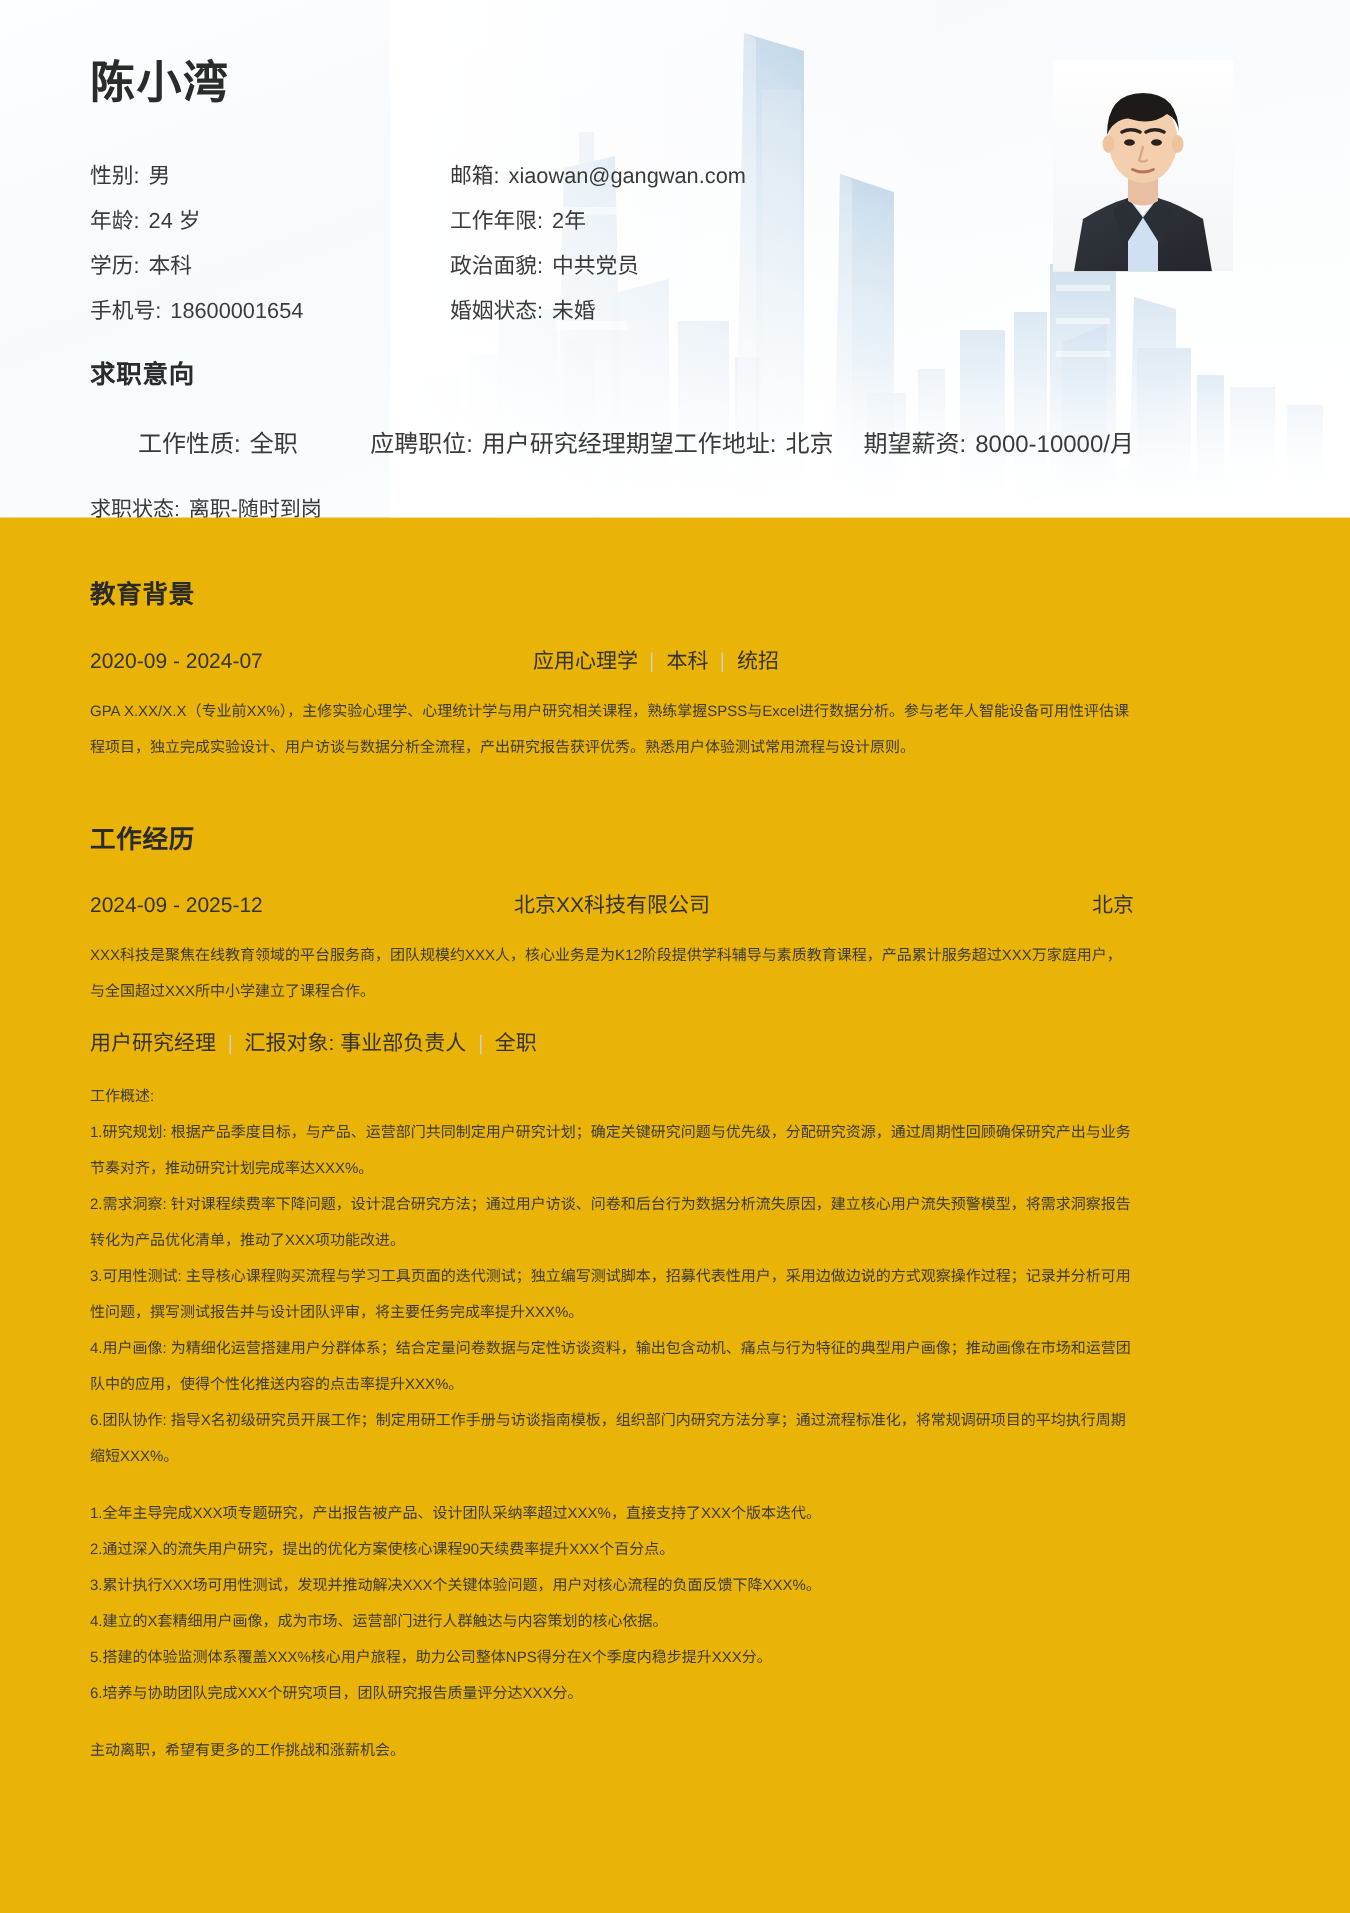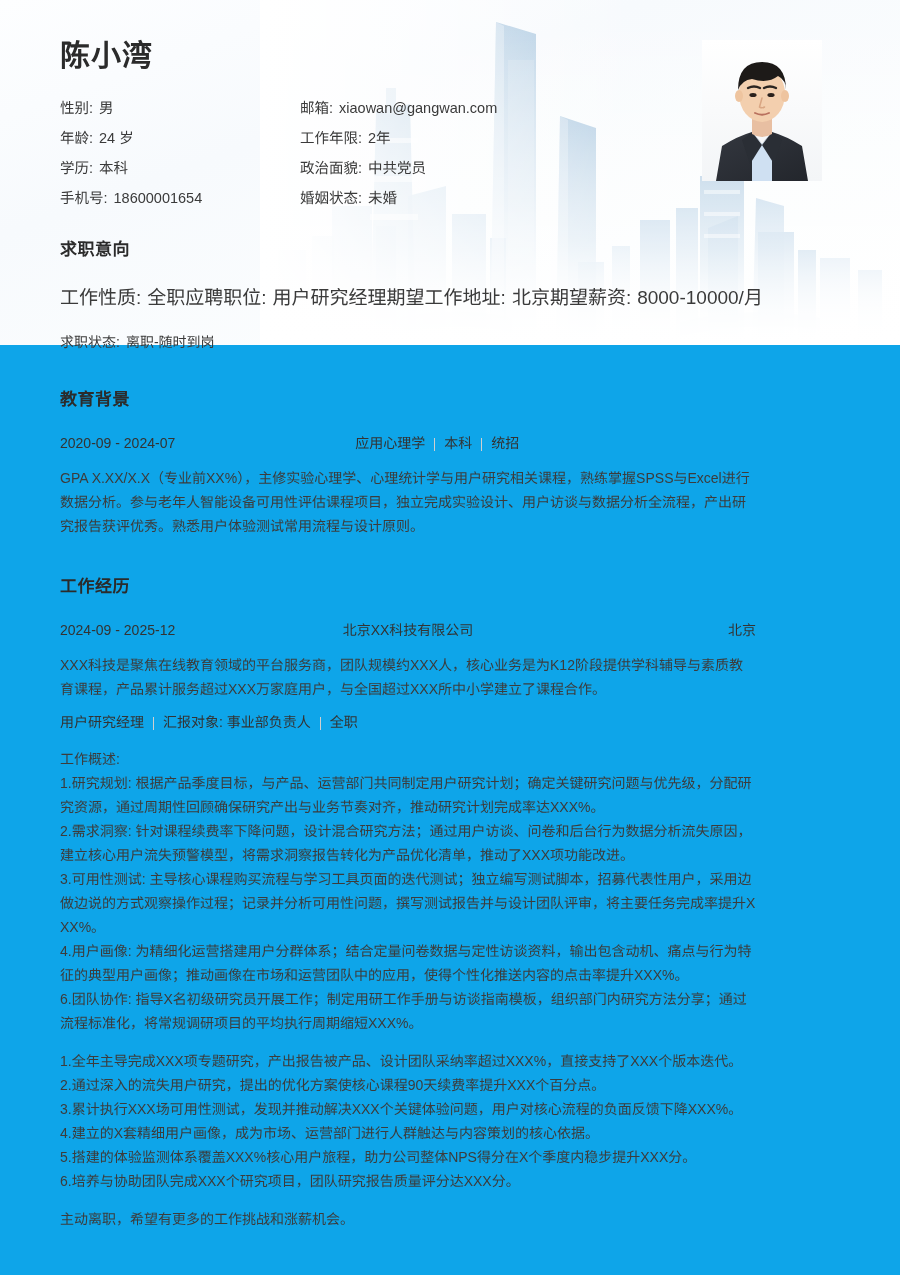--- a/index.html
+++ b/index.html
@@ -11,21 +11,21 @@
   body {
     font-family: "Liberation Sans", "DejaVu Sans", sans-serif;
     color: #333333;
     -webkit-font-smoothing: antialiased;
   }
   #page {
     position: relative;
     width: 900px;
     height: 1275px;
     overflow: hidden;
-    background: #0ea5e9;
+    background: #eab308;
   }
 
   
   .header {
     position: relative;
     width: 900px;
     height: 345px;
     overflow: hidden;
     background: linear-gradient(160deg, #fdfeff 0%, #f7fafd 35%, #fbfdfe 70%, #ffffff 100%);
   }
@@ -58,21 +58,21 @@
   }
   .info-grid {
     position: absolute;
     left: 60px;
     top: 96px;
     width: 620px;
   }
   .info-row {
     display: flex;
     height: 30px;
-    align-items: flex-start;
+    align-items: flex-end;
     font-size: 14.5px;
     color: #3a3a3a;
   }
   .info-cell {
     display: flex;
     align-items: baseline;
   }
   .info-cell.col1 { width: 240px; }
   .info-cell.col2 { width: 360px; }
   .info-label { color: #3a3a3a; white-space: nowrap; }
@@ -122,21 +122,21 @@
     display: inline-block;
     width: 1px;
     height: 13px;
     background: #cfcfcf;
     margin: 0 9px;
     position: relative;
     top: 2px;
   }
 
   .para {
-    font-size: 14px;
+    font-size: 10px;
     line-height: 24px;
     color: #3c3c3c;
     margin: 0;
     white-space: pre-wrap;
     word-break: break-all;
   }
 
   .role-line {
     display: flex;
     align-items: center;
@@ -331,21 +331,21 @@
           <path d="M60 58 L57.5 67 q2.5 1.6 5 0" stroke="#d9a683" stroke-width="1.5" fill="none" stroke-linecap="round"></path>
 
           <path d="M53 73 q7 3.4 14 0" stroke="#b9715e" stroke-width="1.9" fill="none" stroke-linecap="round"></path>
         </svg>
       </div>
     </div>
   </div>
 
   <div class="section" style="margin-top:-110px; position:relative; z-index:5;">
     <div class="sec-title">求职意向</div>
-    <div class="info-row" style="font-size:19px; height:auto; margin-bottom:22px;">
+    <div class="info-row" style="font-size:16px; height:auto; margin-bottom:22px;margin-left:32px;">
       <div class="info-cell" style="width:210px;">
         <span class="info-label">工作性质:</span>
         <span class="info-value">全职</span>
       </div>
       <div class="info-cell" style="width:220px;">
         <span class="info-label">应聘职位:</span>
         <span class="info-value">用户研究经理</span>
       </div>
       <div class="info-cell" style="width:215px;">
         <span class="info-label">期望工作地址:</span>

